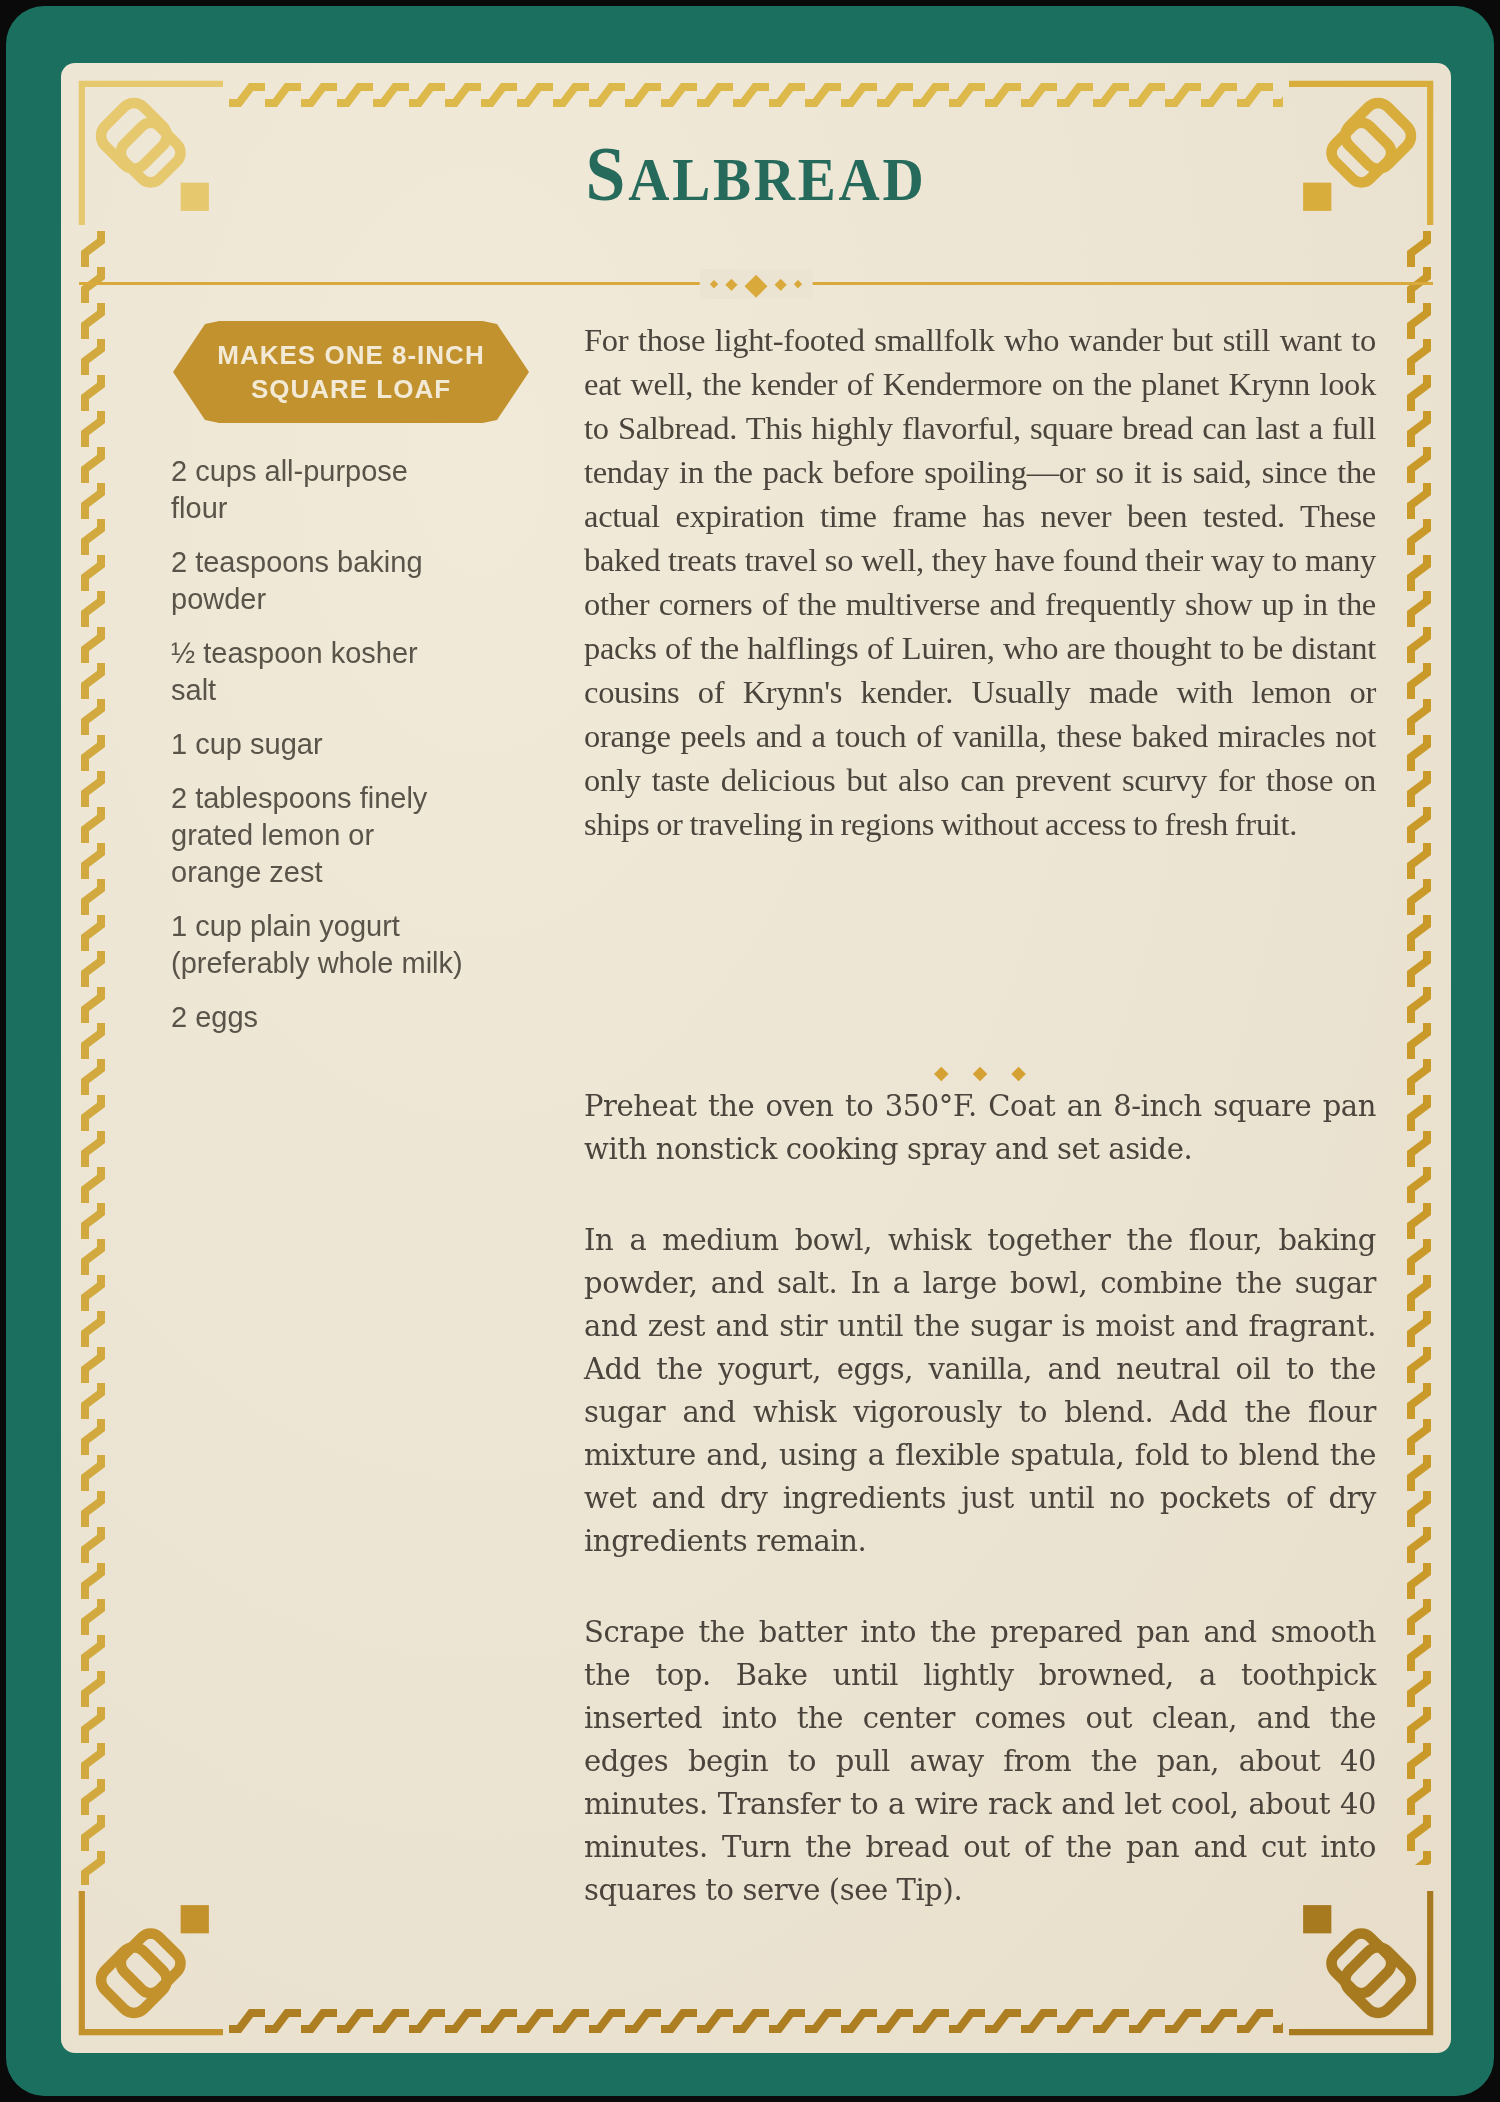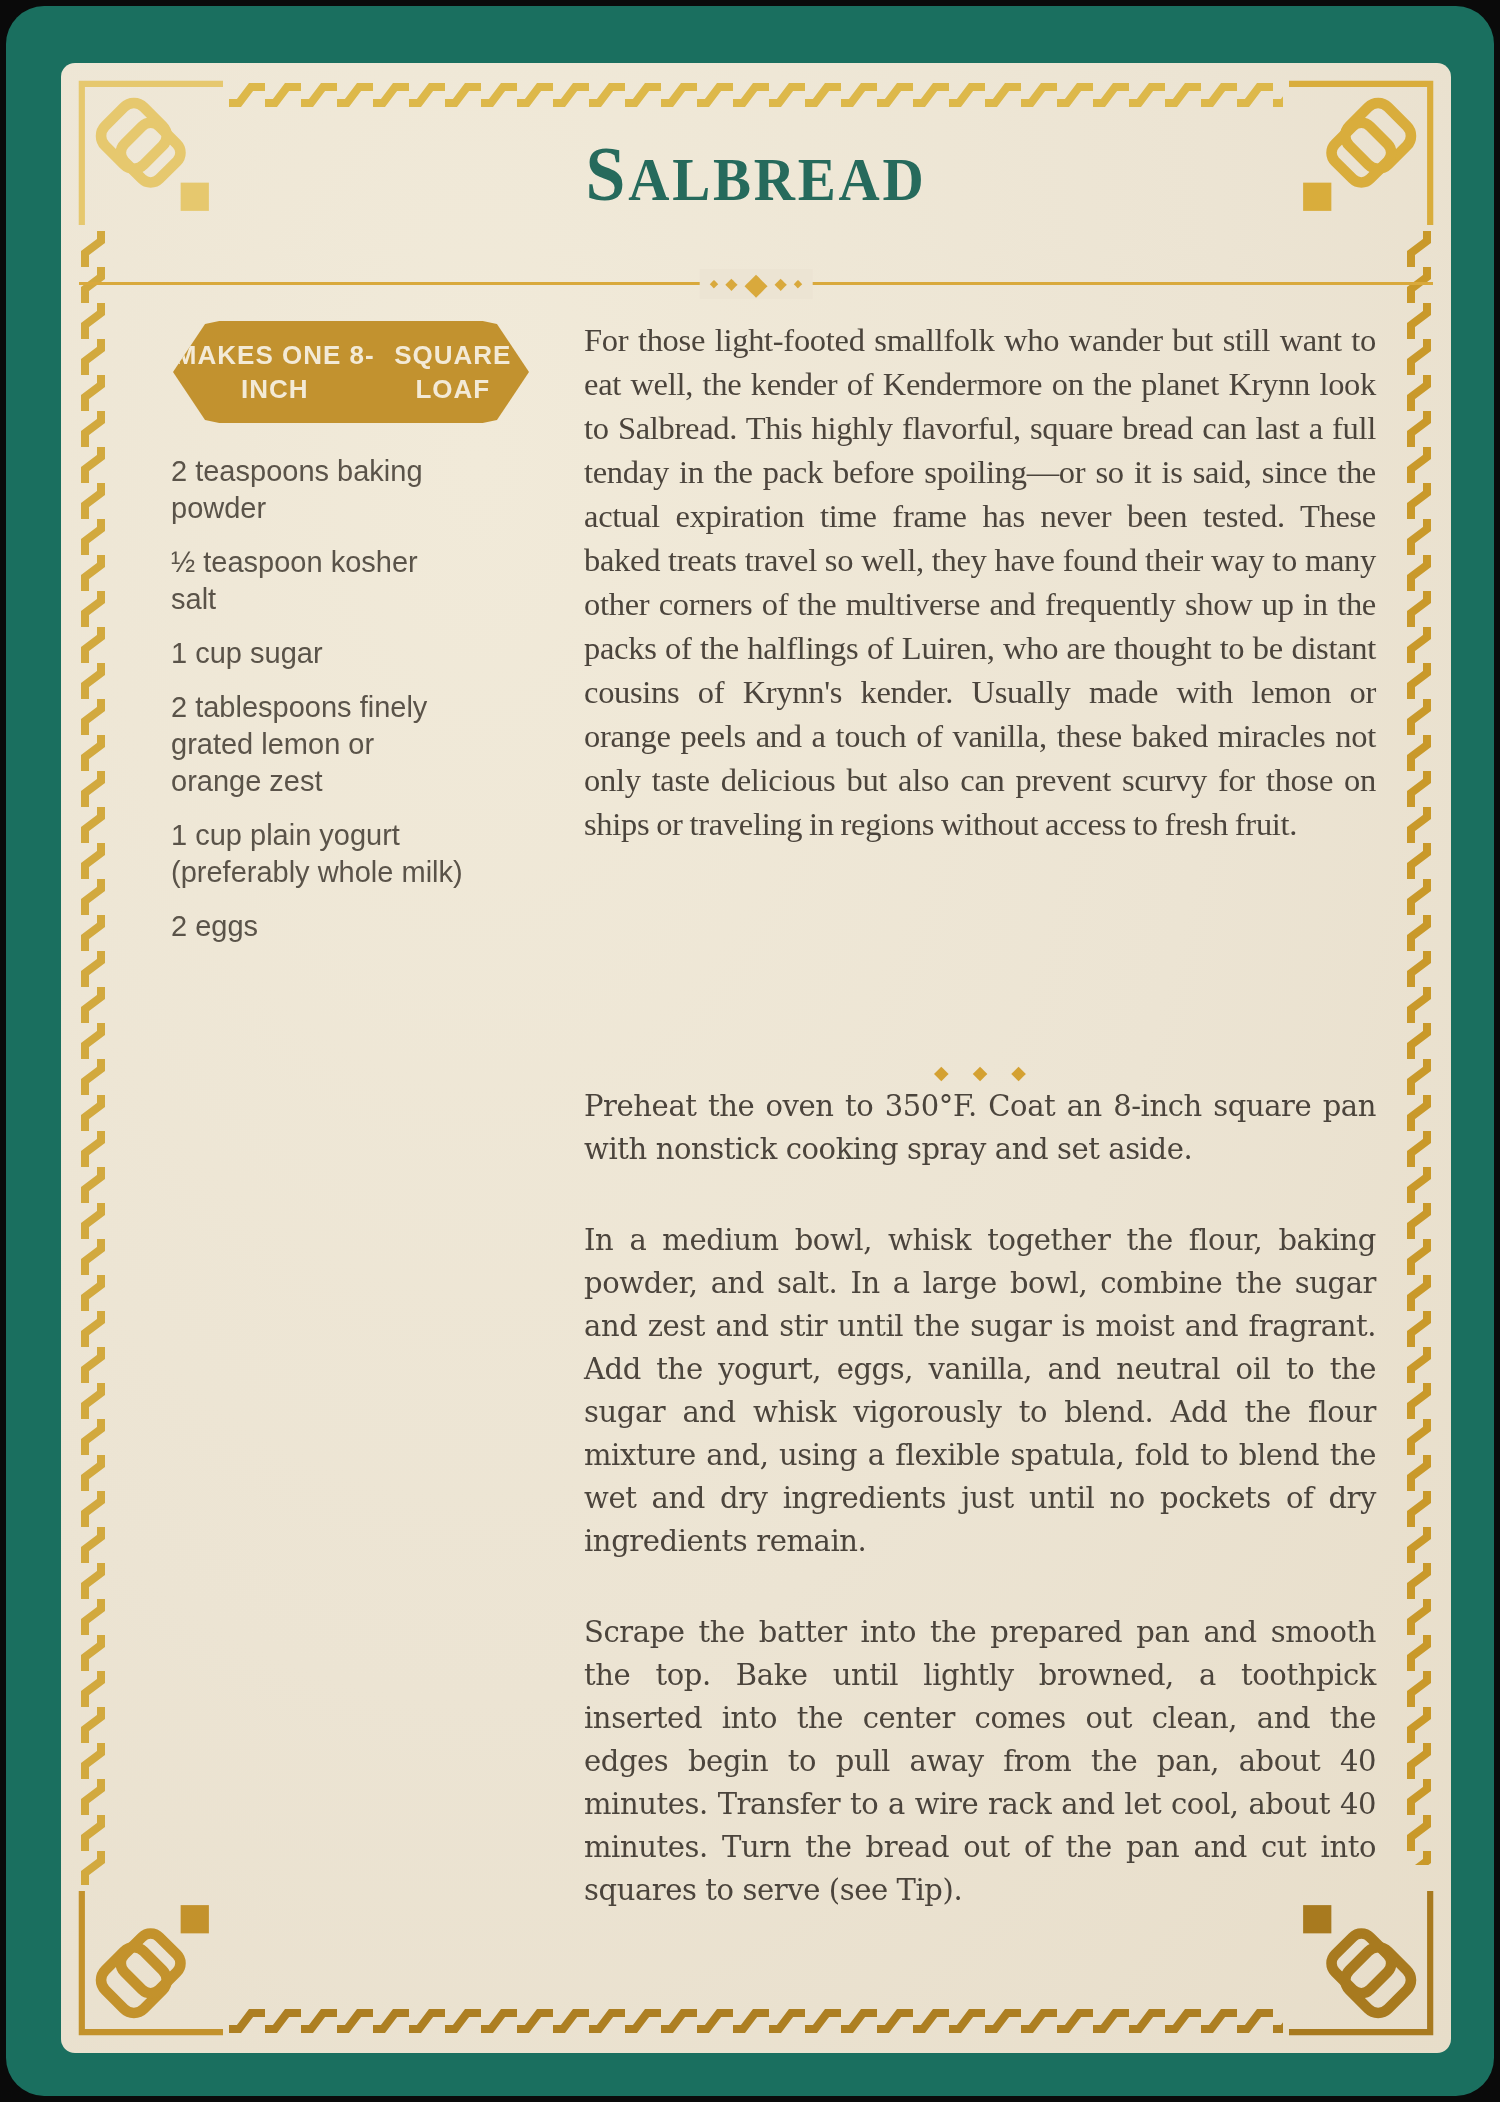--- a/index.html
+++ b/index.html
@@ -31,21 +31,21 @@
 
   
   .rule{position:absolute;left:18px;top:219px;width:1354px;height:3px;background:#d9a93c;}
   .rule-orn{position:absolute;left:50%;top:50%;transform:translate(-50%,-50%);
      background:#ece4d3;padding:0 10px;display:flex;align-items:center;gap:7px;color:#d9a93c;line-height:1;}
   .d-xs{font-size:11px;} .d-sm{font-size:16px;} .d-lg{font-size:30px;}
 
   
   .badge{position:absolute;left:112px;top:258px;width:356px;height:102px;background:#c2922f;
      clip-path:polygon(0% 50%,9% 3%,13% 0%,87% 0%,91% 3%,100% 50%,91% 97%,87% 100%,13% 100%,9% 97%);
-     display:flex;flex-direction:row;align-items:center;justify-content:center;
+     display:flex;flex-direction:column;align-items:center;justify-content:center;
      color:#f3ead6;font-weight:700;font-size:26px;letter-spacing:1px;line-height:34px;text-align:center;}
 
   
   .ingredients{position:absolute;left:110px;top:390px;width:292px;}
   .ingredients p{margin:0 0 17px 0;font-size:29px;line-height:37px;color:#5a5349;}
   .tip{position:absolute;left:110px;top:1212px;width:292px;font-size:29px;line-height:38px;color:#cf8f2e;}
   .tip-label{font-weight:700;}
 
   
   .intro{position:absolute;left:523px;top:255px;width:792px;margin:0;
@@ -141,20 +141,21 @@
           <span class="d-xs">◆</span>
         </span>
       </div>
 
       <div class="badge">
         <span>MAKES ONE 8-INCH</span>
         <span>SQUARE LOAF</span>
       </div>
 
       <div class="ingredients">
+          <p>2 cups all-purpose flour</p>
           <p>2 teaspoons baking powder</p>
           <p>½ teaspoon kosher salt</p>
           <p>1 cup sugar</p>
           <p>2 tablespoons finely grated lemon or orange zest</p>
           <p>1 cup plain yogurt (preferably whole milk)</p>
           <p>2 eggs</p>
         </div>
 
 
       <p class="intro">For those light-footed smallfolk who wander but still want to eat well, the kender of Kendermore on the planet Krynn look to Salbread. This highly flavorful, square bread can last a full tenday in the pack before spoiling—or so it is said, since the actual expiration time frame has never been tested. These baked treats travel so well, they have found their way to many other corners of the multiverse and frequently show up in the packs of the halflings of Luiren, who are thought to be distant cousins of Krynn's kender. Usually made with lemon or orange peels and a touch of vanilla, these baked miracles not only taste delicious but also can prevent scurvy for those on ships or traveling in regions without access to fresh fruit.</p>

